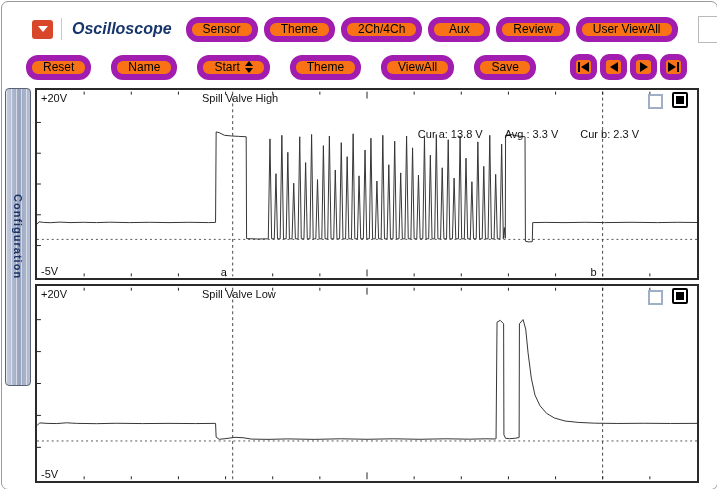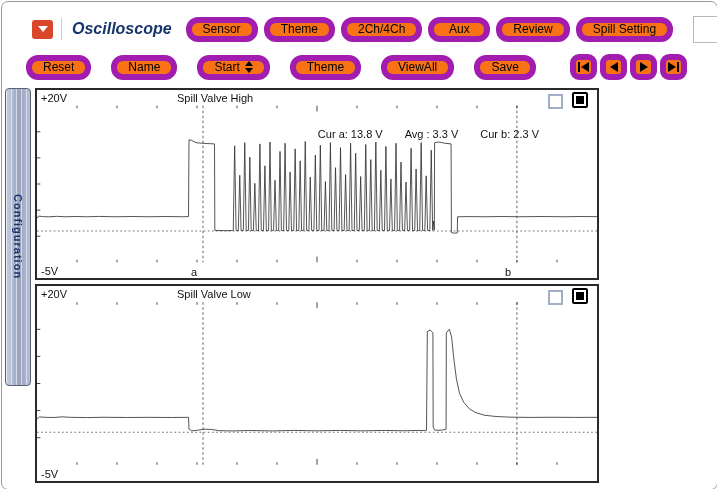--- a/index.html
+++ b/index.html
@@ -40,21 +40,21 @@
   
   #sidebar{position:absolute;left:3px;top:86px;width:26px;height:298px;box-sizing:border-box;
        border:1px solid #5a6273;border-radius:4px;cursor:pointer;
        background:
          repeating-linear-gradient(90deg, rgba(255,255,255,.55) 0 1px, rgba(0,0,0,0) 1px 5px),
          linear-gradient(90deg,#c7cfe0,#98a4bf 55%,#b6bfd4);
        display:flex;align-items:center;justify-content:center;}
   #sidebar .vtext{writing-mode:vertical-rl;font-size:11px;font-weight:bold;color:#1c3368;
        letter-spacing:1px;white-space:nowrap;}
   
-  .panel{position:absolute;left:33px;width:564px;background:#fff;border:2px solid #2a2a2a;
+  .panel{position:absolute;left:33px;width:664px;background:#fff;border:2px solid #2a2a2a;
        box-sizing:border-box;}
   #panel1{top:86px;height:192px;}
   #panel2{top:282px;height:199px;}
   .panel svg{position:absolute;left:0;top:0;width:100%;height:100%;display:block;}
   .lab{position:absolute;font-size:11px;color:#111;white-space:nowrap;}
   .ytop{left:4px;top:2px;}
   .ybot{left:4px;bottom:1px;}
   .ptitle{left:25%;top:2px;}
   .readouts{position:absolute;top:2px;right:58px;display:flex;gap:22px;font-size:11px;white-space:nowrap;margin-top:36px;}
   .cla{bottom:0;left:calc(29.65% - 12px);}
@@ -74,21 +74,21 @@
     <span class="appbtn">
         <span class="tri"></span>
       </span>
     <span class="vdiv"></span>
     <span class="apptitle">Oscilloscope</span>
     <button class="btn">Sensor</button>
     <button class="btn">Theme</button>
     <button class="btn">2Ch/4Ch</button>
     <button class="btn">Aux</button>
     <button class="btn">Review</button>
-    <button class="btn">Spill Setting</button>
+    <button class="btn">User ViewAll</button>
     <span class="timebox">
       <span class="abicon">
           <span>AB</span>
           <span>↔</span>
         </span>
       <span>16 ms</span>
     </span>
 
   </div>
 

